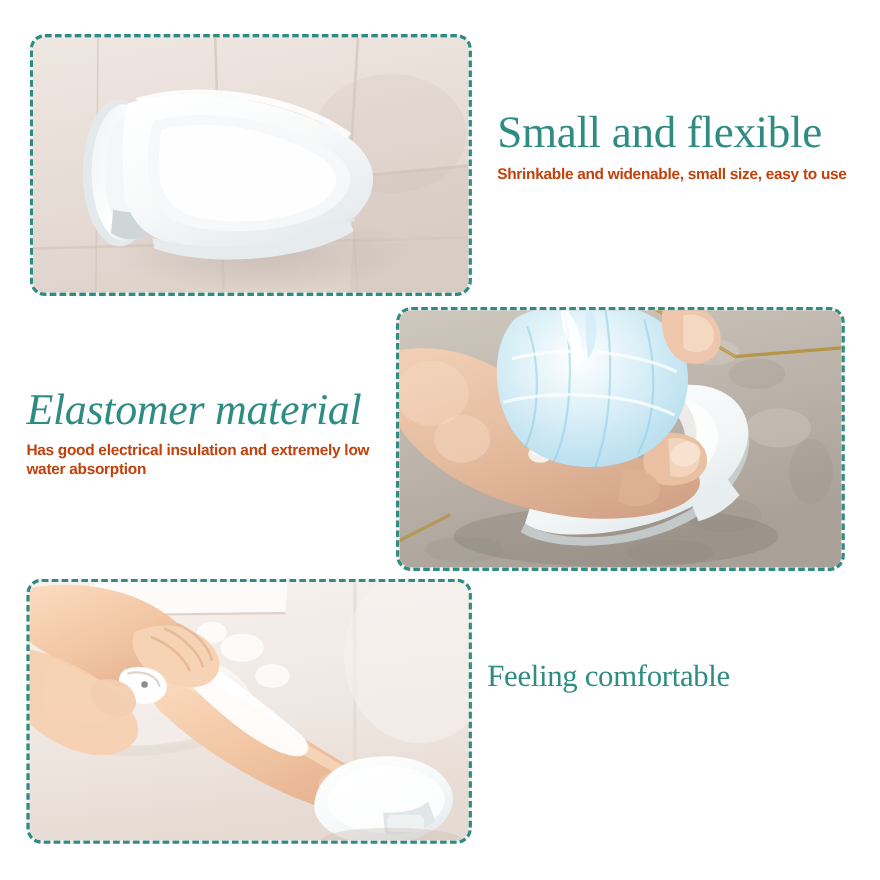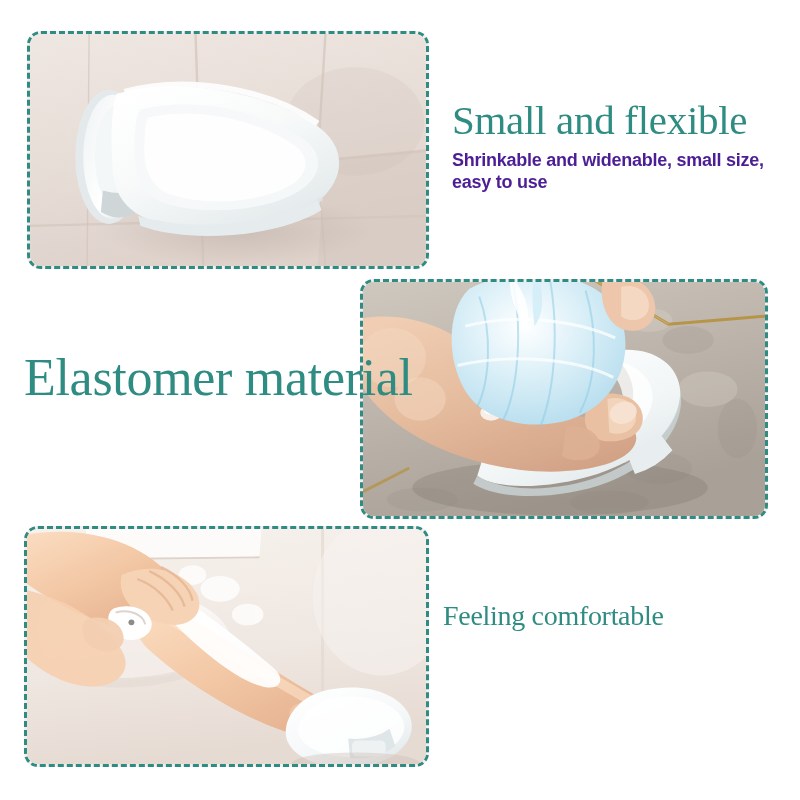--- a/index.html
+++ b/index.html
@@ -50,33 +50,33 @@
     font-family: "Liberation Serif", serif;
     color: #2f8c82;
     font-size: 41px;
     line-height: 1.0;
     font-weight: 400;
     white-space: nowrap;
     letter-spacing: -0.3px;
   }
   .feature-body {
     font-family: "Liberation Sans", sans-serif;
-    color: #4c1d95;
-    font-size: 18px;
+    color: #c2410c;
+    font-size: 14px;
     line-height: 1.22;
     font-weight: 600;
     margin-top: 9px;
     letter-spacing: -0.25px;
   }
 
   #text-1 { left: 452px; top: 100px; width: 340px; }
   #text-2 { left: 24px;  top: 352px; width: 345px; }
   #text-3 { left: 443px; top: 602px; width: 350px; }
 
-  #text-2 .feature-heading { font-size: 52px; }
+  #text-2 .feature-heading { font-size: 40px; font-style: italic; }
   #text-3 .feature-heading { font-size: 28px; }
 </style>
 </head>
 <body>
 
 <div id="infographic">
 
   <div class="photo-panel" id="panel-1">
     <svg viewBox="0 0 402 238" preserveAspectRatio="xMidYMid slice">
       <defs>
@@ -264,20 +264,21 @@
       <path d="M176 -10 C 184 12, 184 34, 174 46 C 172 26, 170 6, 176 -10 Z" fill="#d4edf7" opacity="0.9"></path>
 
       <path d="M244 -4 C 268 -10, 292 2, 296 22 C 300 42, 284 54, 266 50
                C 248 46, 238 20, 244 -4 Z" fill="#edc6ab"></path>
       <path d="M262 6 C 280 2, 292 14, 290 28 C 288 40, 272 44, 262 36 Z" fill="#f5dcc8" opacity="0.8"></path>
     </svg>
   </div>
 
   <div class="text-block" id="text-2">
     <div class="feature-heading">Elastomer material</div>
+    <div class="feature-body">Has good electrical insulation and extremely low water absorption</div>
   </div>
 
   <div class="photo-panel" id="panel-3">
     <svg viewBox="0 0 405 241" preserveAspectRatio="xMidYMid slice">
       <defs>
         <linearGradient id="p3wall" x1="0" y1="0" x2="0.2" y2="1">
           <stop offset="0%" stop-color="#f7f2ee"></stop>
           <stop offset="60%" stop-color="#efe7e1"></stop>
           <stop offset="100%" stop-color="#e6dbd3"></stop>
         </linearGradient>

